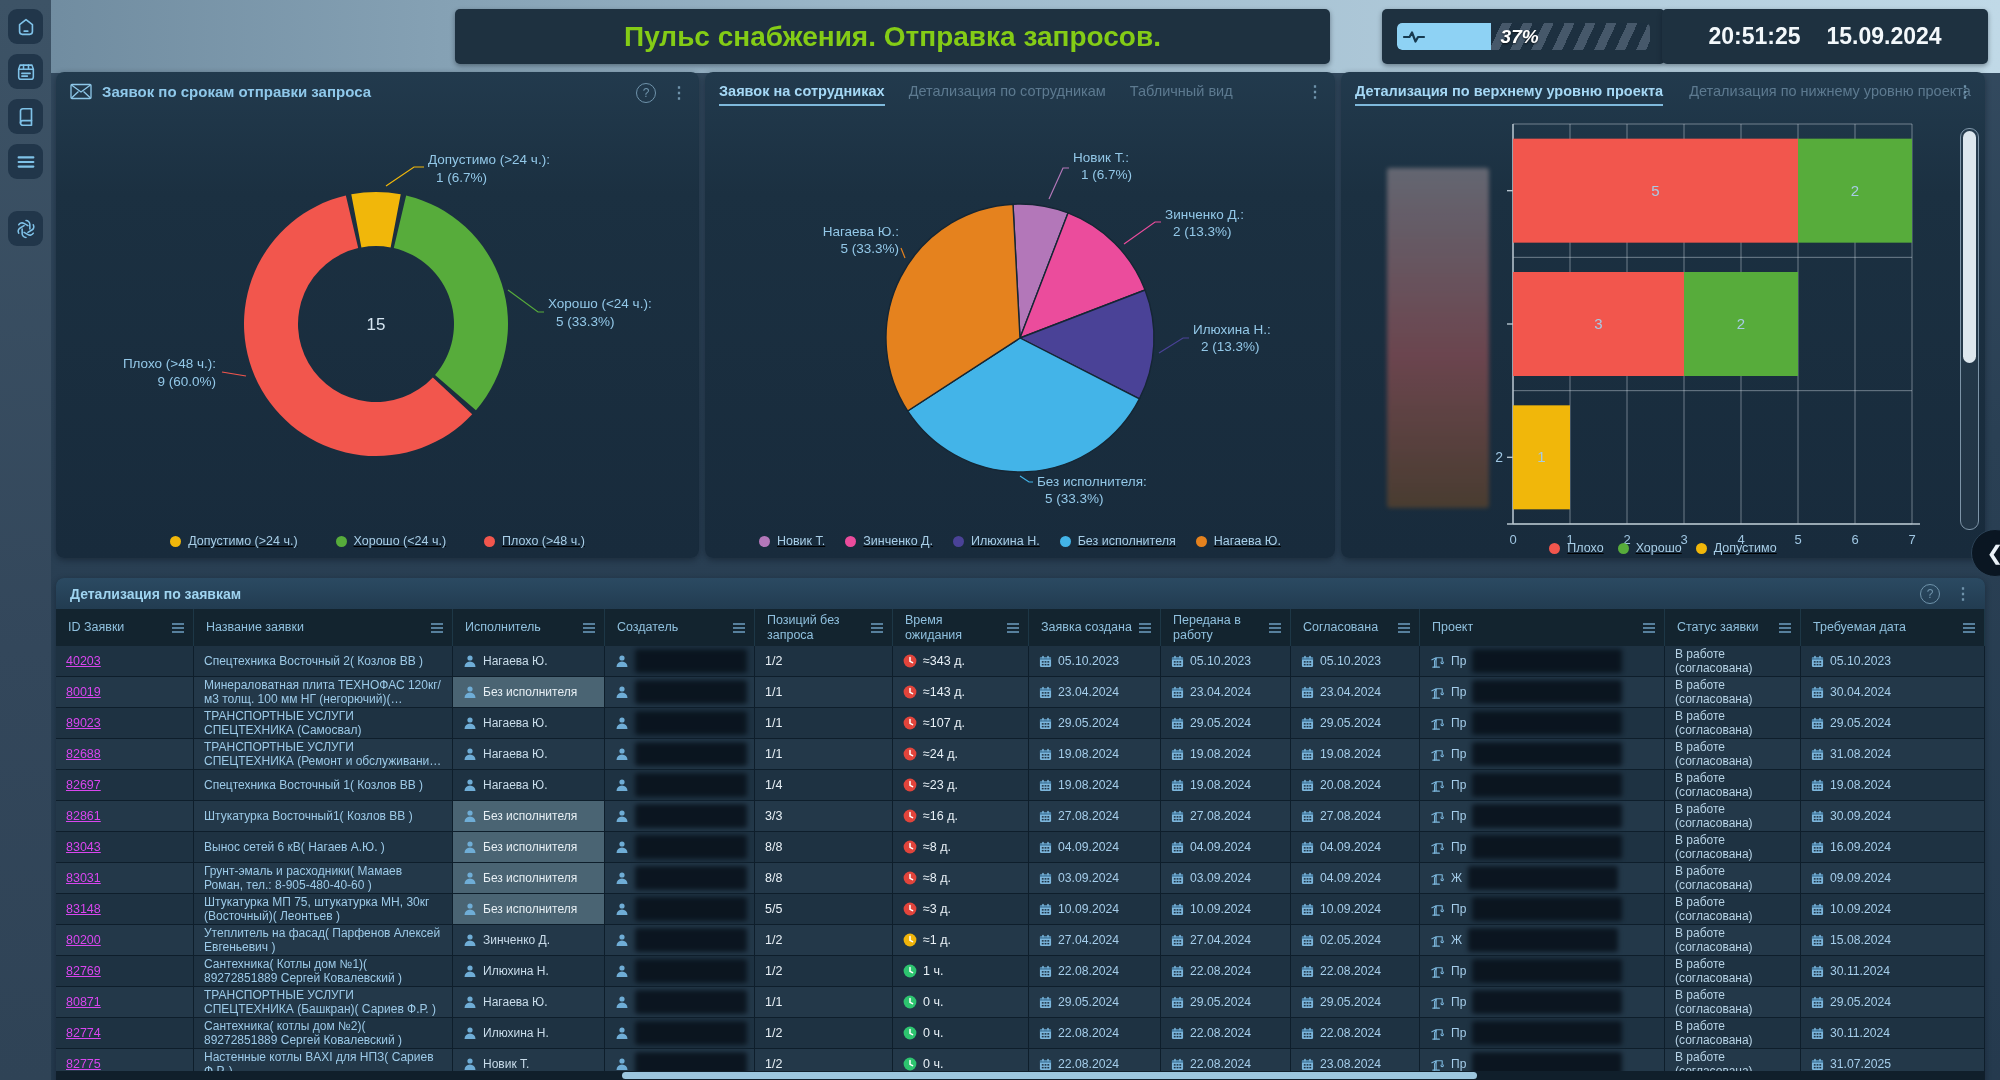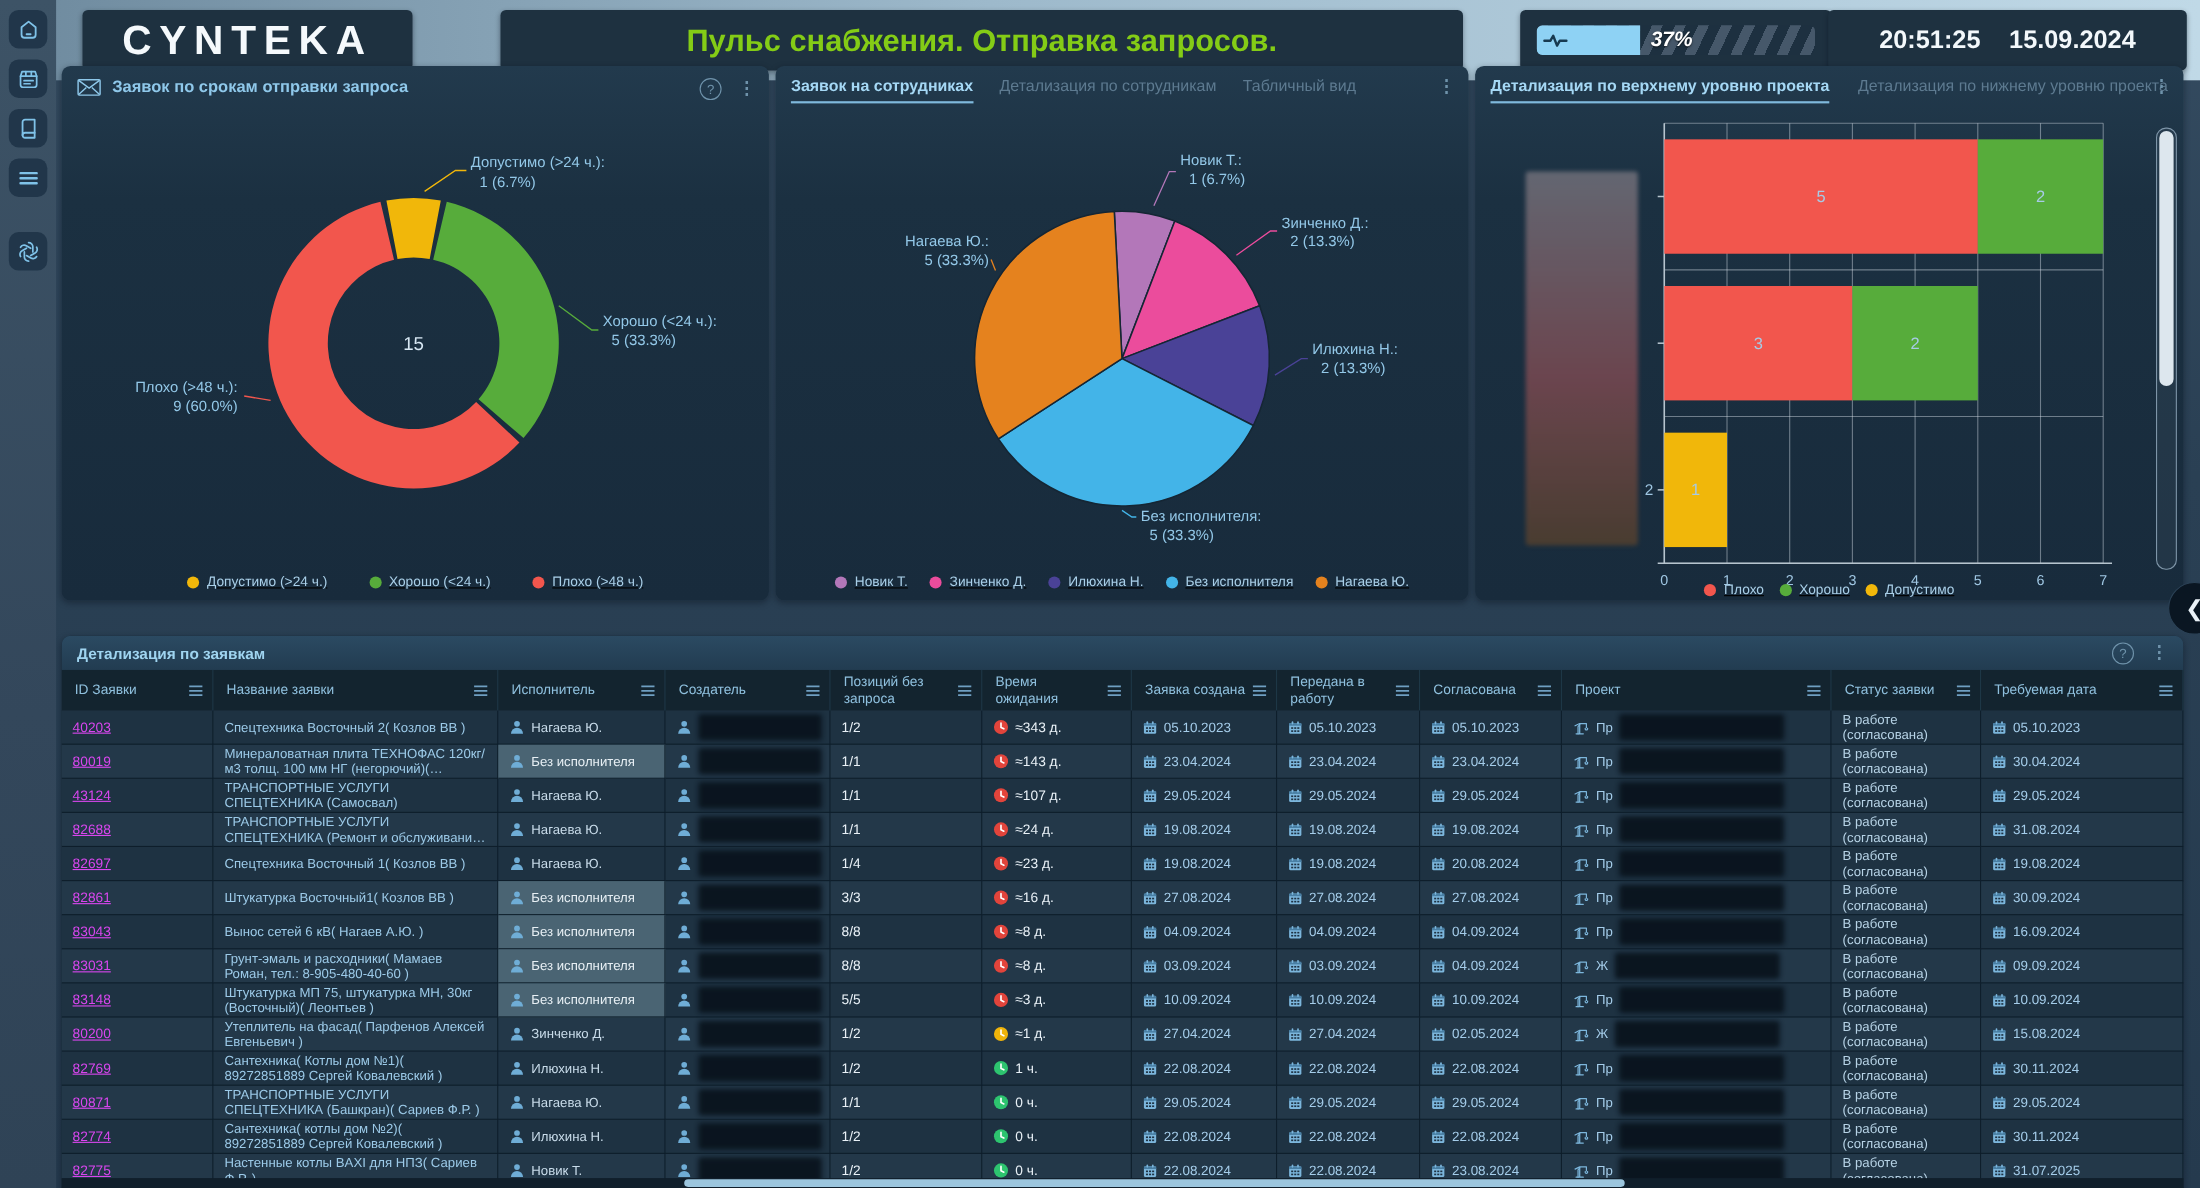--- a/index.html
+++ b/index.html
@@ -24,21 +24,21 @@
                   font-style:italic;color:#fff;text-shadow:0 1px 2px rgba(0,0,0,.65);}
   .clock-box{left:1662px;width:326px;gap:26px;color:#f3f8fb;font-size:23px;font-weight:700;}
   
   .sidebar{position:absolute;left:0;top:0;width:51px;height:1080px;z-index:6;
            background:linear-gradient(180deg,#3d5366,#33475b 60%,#2f4356);}
   .side-btn{position:absolute;left:8px;width:35px;height:35px;border-radius:9px;background:#21364a;
             border:none;display:flex;align-items:center;justify-content:center;padding:0;cursor:pointer;}
   .side-btn:nth-of-type(1){top:9px}.side-btn:nth-of-type(2){top:54px}.side-btn:nth-of-type(3){top:99px}
   .side-btn:nth-of-type(4){top:144px}.side-btn:nth-of-type(5){top:211px}
   
-  .panel{position:absolute;top:60px;height:486px;border-radius:8px;
+  .panel{position:absolute;top:72px;height:486px;border-radius:8px;
          background:linear-gradient(180deg,#223a4d 0%,#1b3041 25%,#182b3c 100%);
          box-shadow:0 2px 6px rgba(8,16,24,.4);}
   .p1{left:56px;width:643px;}
   .p2{left:705px;width:630px;}
   .p3{left:1341px;width:644px;}
   .phead{position:absolute;left:0;top:0;right:0;height:38px;display:flex;align-items:flex-start;
          padding:11px 14px 0;gap:10px;z-index:3;}
   .ptitle{color:#8fc8ea;font-size:15px;font-weight:700;}
   .phead-icons{position:absolute;right:12px;top:11px;display:flex;gap:15px;align-items:center;}
   .help-icon{width:18px;height:18px;border:1.4px solid #6f93ab;border-radius:50%;color:#6f93ab;
@@ -96,23 +96,20 @@
   .sm-creator{width:112px;height:24px;}
   .sm-proj{width:150px;height:24px;}
   .icn{display:flex;align-items:center;flex:none;}
   .hscrollbar{position:absolute;left:56px;top:1071px;width:1929px;height:9px;background:#101f2b;z-index:7;cursor:pointer;}
   .hthumb{position:absolute;left:566px;width:855px;top:1px;height:7px;border-radius:4px;background:#9cc6de;}
 </style>
 </head>
 <body>
 
 <div class="topbar">
-  <div class="tb-box logo-box">
-    <span class="logo-text">CYNTEKA</span>
-  </div>
   <div class="tb-box title-box">
     <span class="title-text">Пульс снабжения. Отправка запросов.</span>
   </div>
   <div class="tb-box progress-box">
     <div class="progress-track">
       <div class="progress-fill" id="progress-fill" style="width: 37%;">
         <svg width="26" height="18" viewBox="0 0 26 18" style="margin-left:5px">
           <path d="M2 9 h5.5 l2.5-4.5 3.5 9 2.5-4.5 h6" stroke="#173a50" stroke-width="2.2" fill="none" stroke-linecap="round" stroke-linejoin="round"></path>
         </svg>
       </div>
@@ -686,21 +683,21 @@
                 <rect x="6" y="9.6" width="2" height="1.6"></rect>
                 <rect x="9" y="9.6" width="2" height="1.6"></rect>
               </g>
             </svg>
           </span>
           <span>30.04.2024</span>
         </div>
       </div>
       <div class="trow">
         <div class="cell c-id">
-          <a>43124</a>
+          <a>89023</a>
         </div>
         <div class="cell c-name">
           <span>ТРАНСПОРТНЫЕ УСЛУГИ СПЕЦТЕХНИКА (Самосвал)</span>
         </div>
         <div class="cell c-exec">
           <span class="icn">
             <svg width="14" height="14" viewBox="0 0 14 14">
               <circle cx="7" cy="4" r="2.6" fill="#6fadd6"></circle>
               <path d="M1.5 13 a5.5 5.5 0 0 1 11 0 Z" fill="#6fadd6"></path>
             </svg>

